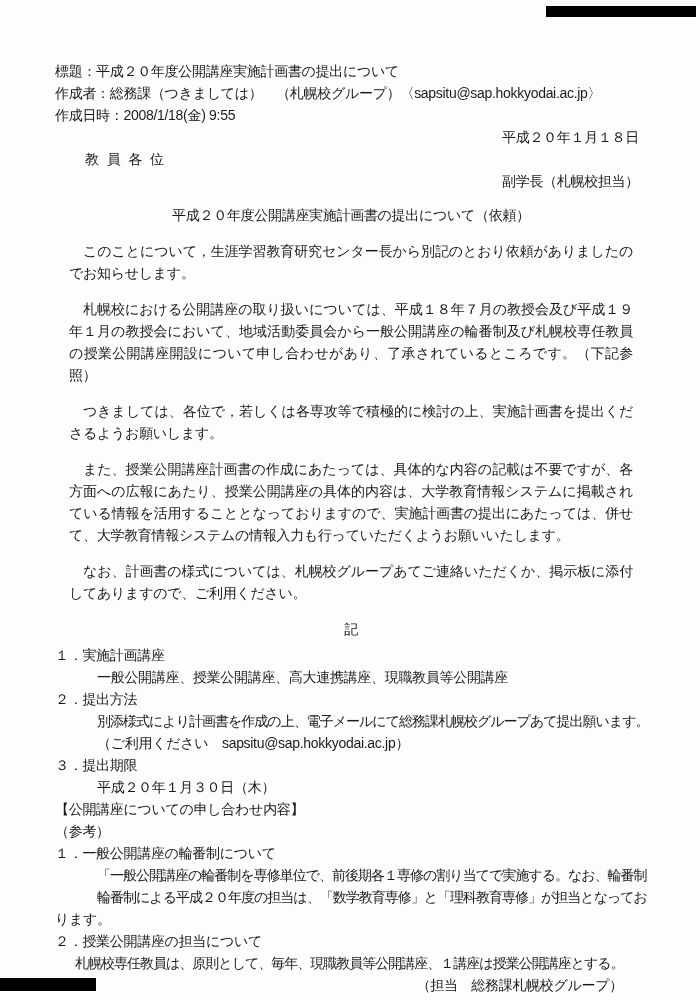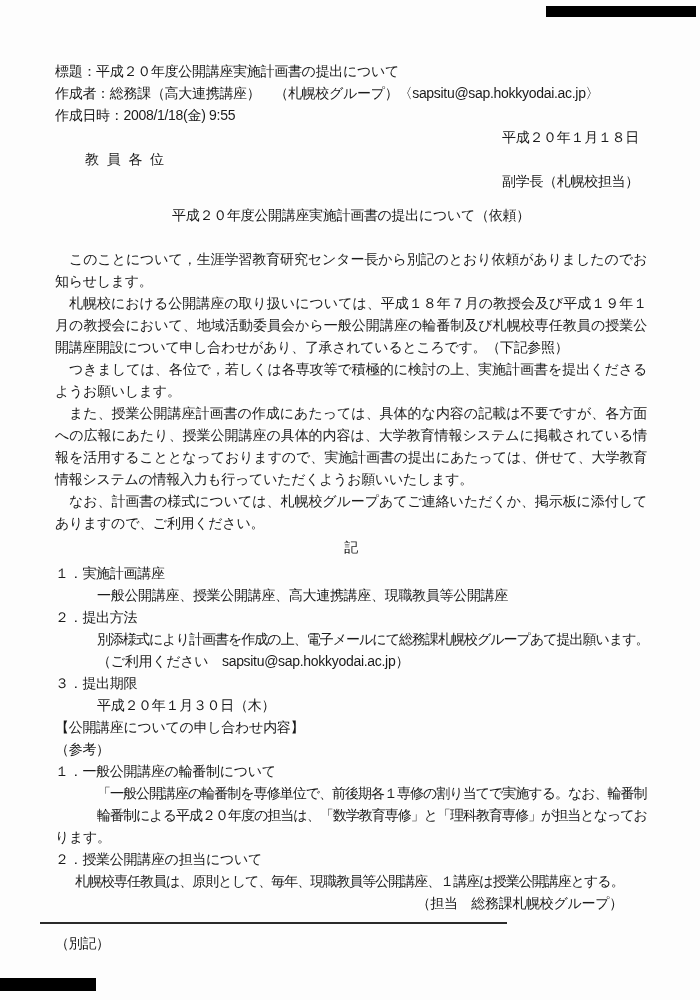--- a/index.html
+++ b/index.html
@@ -8,22 +8,22 @@
     background:#fdfdfd;color:#1a1a1a;overflow:hidden;
     font-family:"Liberation Sans",sans-serif;
   }
   .content{
     position:absolute;left:55px;top:60px;width:592px;
     font-size:14px;line-height:22px;letter-spacing:-0.3px;
   }
   .line{white-space:nowrap;}
   .right{text-align:right;padding-right:8px;}
   .addressee{padding-left:30px;letter-spacing:0.55em;}
-  .title{text-align:center;margin-top:12px;margin-bottom:22px;}
-  .para{margin:0;text-indent:14px;text-align:justify;}
+  .title{text-align:center;margin-top:12px;margin-bottom:14px;}
+  .para{margin:14px;text-indent:14px;text-align:justify;}
   .ki{text-align:center;margin-top:2px;margin-bottom:4px;}
   .sub{padding-left:42px;}
   .indent20{padding-left:20px;}
   .tight{letter-spacing:-1px;}
   .sig{text-align:right;padding-right:24px;}
   .hr{border:none;border-top:2px solid #2b2b2b;width:467px;margin:8px 0 8px -15px;}
   .appendix{margin-top:4px;}
   .bar{position:absolute;background:#000000;}
   .bar-top{right:4px;top:6px;width:150px;height:11px;}
   .bar-bottom{left:0;bottom:9px;width:96px;height:13px;}
@@ -33,21 +33,21 @@
 
 <div class="page">
 
   <div class="bar bar-top"></div>
   <div class="bar bar-bottom"></div>
 
   <div class="content">
 
     <div class="meta">
       <div class="line">標題：平成２０年度公開講座実施計画書の提出について</div>
-      <div class="line">作成者：総務課（高大連携講座）　（札幌校グループ）〈sapsitu@sap.hokkyodai.ac.jp〉</div>
+      <div class="line">作成者：総務課（つきましては）　（札幌校グループ）〈sapsitu@sap.hokkyodai.ac.jp〉</div>
       <div class="line">作成日時：2008/1/18(金) 9:55</div>
     </div>
 
     <div class="right">平成２０年１月１８日</div>
     <div class="addressee">教員各位</div>
     <div class="right">副学長（札幌校担当）</div>
 
     <div class="title">平成２０年度公開講座実施計画書の提出について（依頼）</div>
 
     <p class="para">このことについて，生涯学習教育研究センター長から別記のとおり依頼がありましたのでお知らせします。</p>

